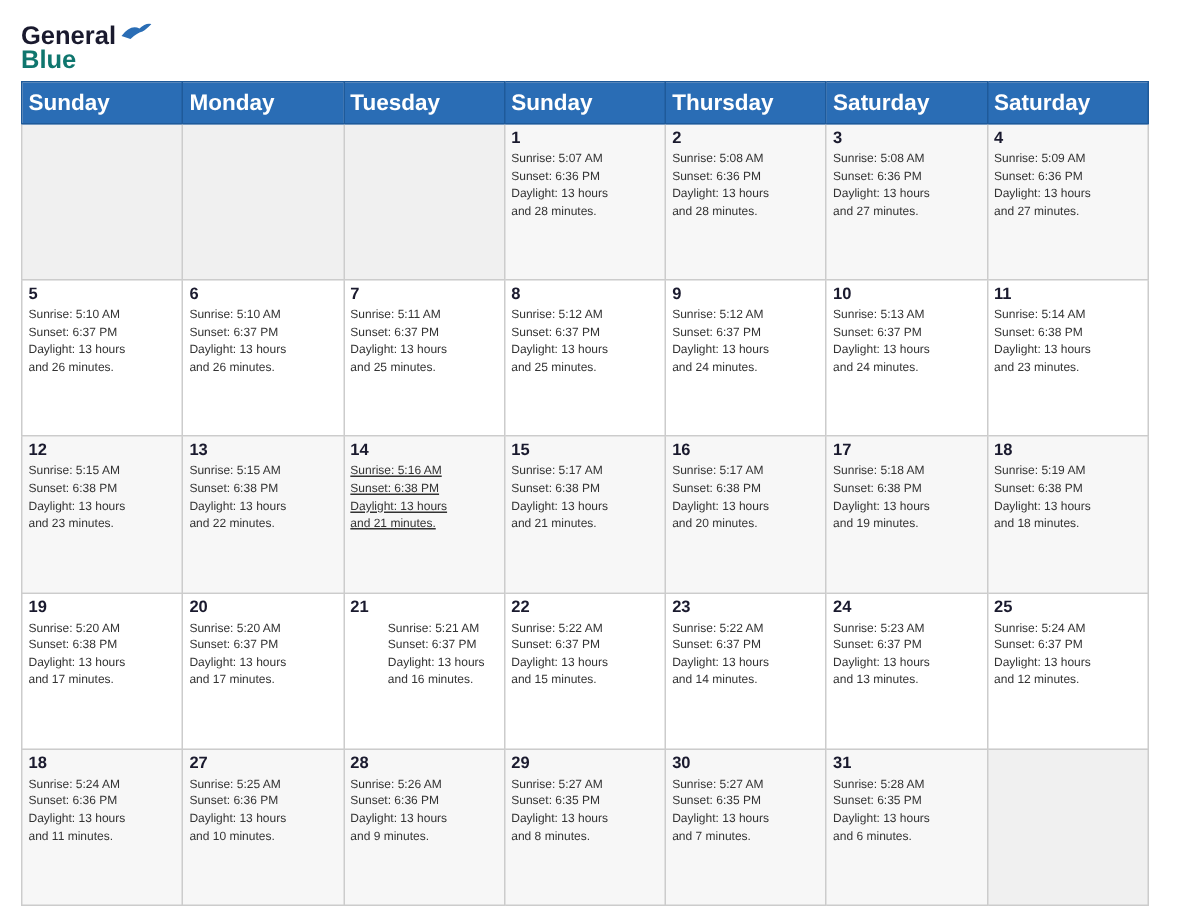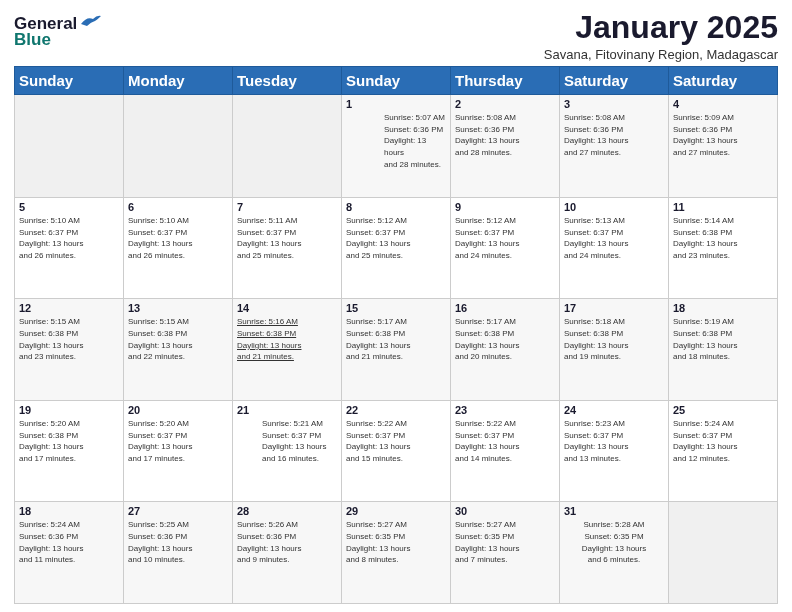--- a/index.html
+++ b/index.html
@@ -9,21 +9,21 @@
       width: 792px;
       height: 612px;
       overflow: hidden;
     }
     .page {
       width: 792px;
       height: 612px;
       background: #fff;
       display: flex;
       flex-direction: column;
-      padding: 10px 14px 8px 14px;
+      padding: 10px 26px 8px 14px;
     }
     .header {
       display: flex;
       align-items: flex-start;
       justify-content: space-between;
       margin-bottom: 4px;
     }
     .logo {
       display: flex;
       flex-direction: column;
@@ -97,24 +97,20 @@
   <div class="header">
     <div class="logo">
       <div style="display:flex;align-items:center;">
         <span style="font-size:17px;font-weight:bold;color:#1a1a2e;">General</span>
         <svg width="22" height="16" viewBox="0 0 22 16" style="margin-left:2px;margin-top:-4px;">
           <path d="M2 10 Q8 2 14 5 Q18 1 22 2 Q18 6 16 7 Q12 8 8 12 Z" fill="#2a6db5"></path>
         </svg>
       </div>
       <span style="font-size:17px;font-weight:bold;color:#0f766e;margin-top:-4px;">Blue</span>
     </div>
-    <div class="title-section">
-      <div class="month-title">January 2025</div>
-      <div class="location">Savana, Fitovinany Region, Madagascar</div>
-    </div>
   </div>
 
   <table class="calendar-table">
     <thead>
       <tr>
       <th>Sunday</th>
           <th>Monday</th>
           <th>Tuesday</th>
           <th>Sunday</th>
           <th>Thursday</th>
@@ -122,21 +118,21 @@
           <th>Saturday</th>
         </tr>
     </thead>
     <tbody id="calendar-body">
     <tr>
           <td class="empty-cell"></td>
           <td class="empty-cell"></td>
           <td class="empty-cell"></td>
           <td>
             <span class="day-number">1</span>
-            <div class="day-info" style="white-space: pre-line; margin-left: 38px;">Sunrise: 5:07 AM
+            <div class="day-info" style="white-space: pre-line;">Sunrise: 5:07 AM
 Sunset: 6:36 PM
 Daylight: 13 hours
 and 28 minutes.</div>
           </td>
           <td>
             <span class="day-number">2</span>
             <div class="day-info" style="white-space: pre-line;">Sunrise: 5:08 AM
 Sunset: 6:36 PM
 Daylight: 13 hours
 and 28 minutes.</div>
@@ -340,21 +336,21 @@
           </td>
           <td>
             <span class="day-number">30</span>
             <div class="day-info" style="white-space: pre-line;">Sunrise: 5:27 AM
 Sunset: 6:35 PM
 Daylight: 13 hours
 and 7 minutes.</div>
           </td>
           <td>
             <span class="day-number">31</span>
-            <div class="day-info" style="white-space: pre-line; text-align: center;">Sunrise: 5:28 AM
+            <div class="day-info" style="white-space: pre-line;">Sunrise: 5:28 AM
 Sunset: 6:35 PM
 Daylight: 13 hours
 and 6 minutes.</div>
           </td>
           <td class="empty-cell"></td>
         </tr>
       </tbody>
   </table>
 </div>
 

